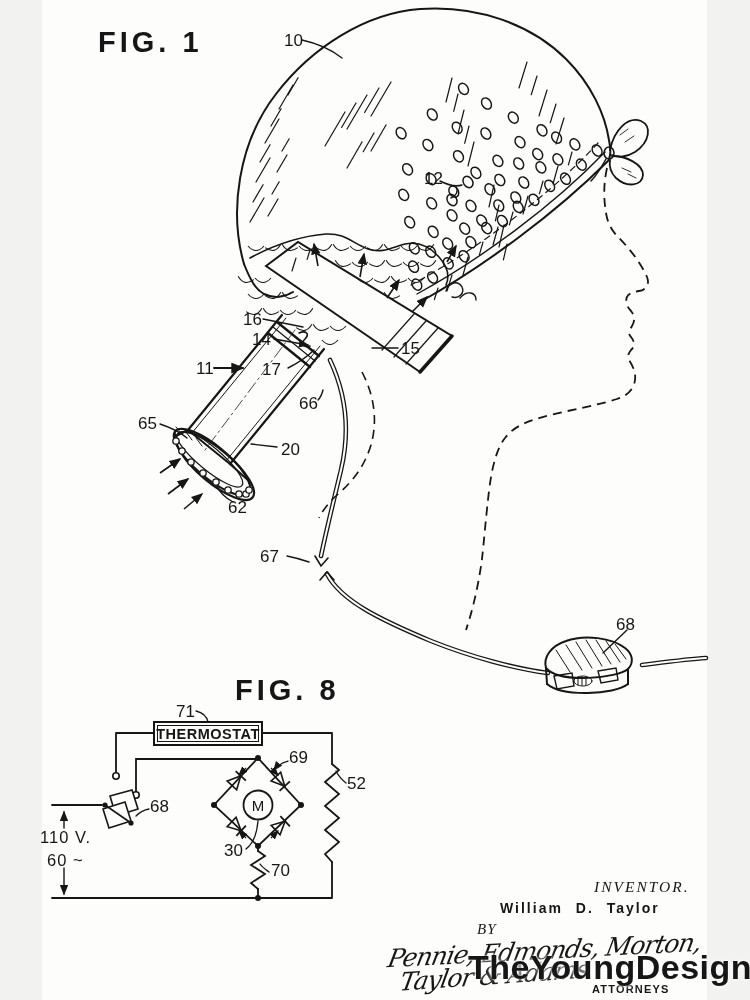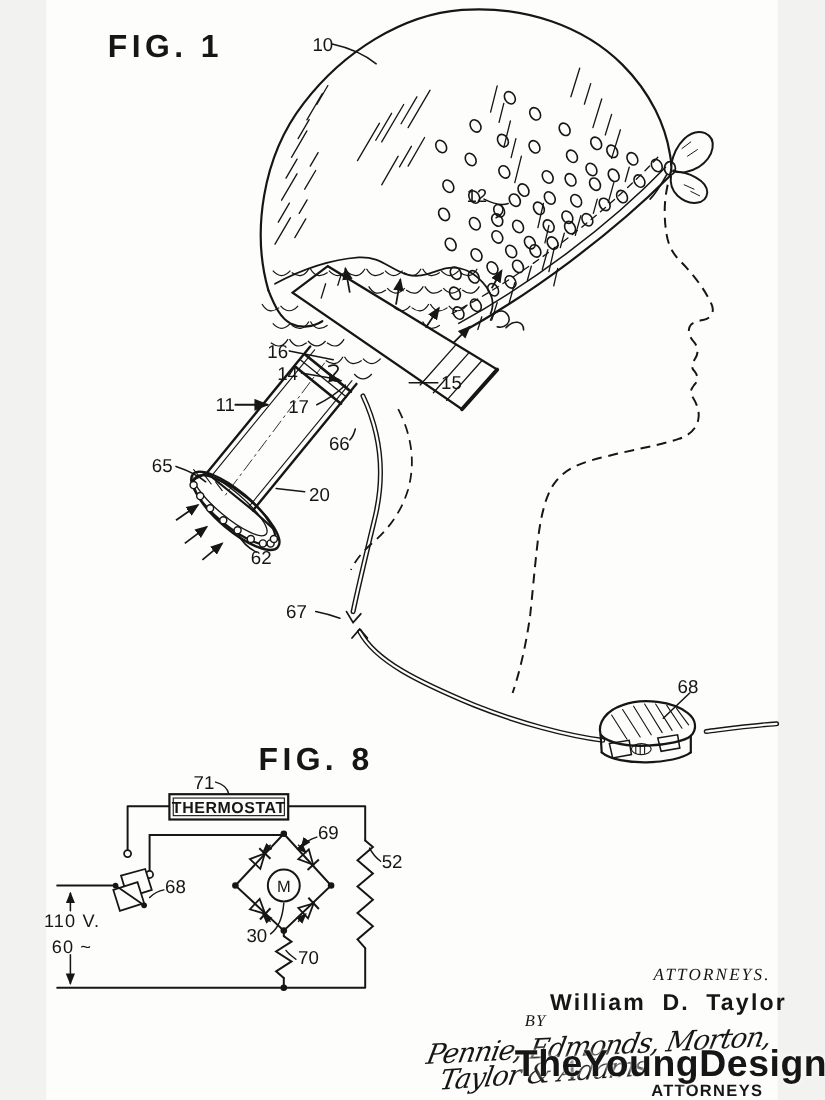--- a/index.html
+++ b/index.html
@@ -10,26 +10,26 @@
   }
   .paper{position:absolute;left:42px;top:0;width:665px;height:1000px;background:#fdfdfc;}
   svg{position:absolute;left:0;top:0;}
   svg text{fill:#161616;font-family:"Liberation Sans",sans-serif;}
   .refnum{font-size:17px;}
   .figtitle{font-size:29px;font-weight:bold;letter-spacing:4px;}
   .thermo{font-size:14.5px;font-weight:bold;letter-spacing:.5px;}
   .supply{font-size:16.5px;letter-spacing:1px;}
   .credits div{position:absolute;white-space:nowrap;color:#161616;}
   .inventor-caption{left:594px;top:878px;font:italic 15.5px "Liberation Serif",serif;letter-spacing:2px;}
-  .inventor-name{left:500px;top:900px;font-weight:bold;font-size:21px;letter-spacing:2px;word-spacing:7px;}
+  .inventor-name{left:500px;top:900px;font-weight:bold;font-size:14px;letter-spacing:2px;word-spacing:7px;}
   .by-label{left:477px;top:921px;font:italic 15px "Liberation Serif",serif;letter-spacing:1px;}
   .sig{font:italic 25px "DejaVu Serif",serif;letter-spacing:-1px;}
   .sig1{left:388px;top:936px;transform:rotate(-3deg) skewX(-14deg);}
   .sig2{left:400px;top:961px;transform:rotate(-4deg) skewX(-14deg);}
-  .attorneys-caption{left:592px;top:983px;font-size:15px;font-weight:bold;letter-spacing:1.2px;}
+  .attorneys-caption{left:592px;top:983px;font-size:11px;font-weight:bold;letter-spacing:1.2px;}
   .watermark{
     left:468px;top:948px;font-size:34px;font-weight:bold;letter-spacing:.5px;
     color:rgba(125,125,125,.78);
     text-shadow:0 0 2px rgba(255,255,255,.95),0 0 6px rgba(255,255,255,.9);
   }
 </style>
 </head>
 <body>
 
 <div class="paper"></div>
@@ -371,20 +371,20 @@
   <text class="refnum" x="224" y="856">30</text>
   <text class="refnum" x="271" y="876">70</text>
 
   <text class="thermo" x="208" y="739" text-anchor="middle">THERMOSTAT</text>
   <text x="258" y="810.5" text-anchor="middle" font-size="15">M</text>
   <text class="supply" x="40" y="843">110 V.</text>
   <text class="supply" x="47" y="866">60 ~</text>
 </svg>
 
 <div class="credits">
-  <div class="inventor-caption">ATTORNEYS.</div>
+  <div class="inventor-caption">INVENTOR.</div>
   <div class="inventor-name">William D. Taylor</div>
   <div class="by-label">BY</div>
   <div class="sig sig1">Pennie, Edmonds, Morton,</div>
   <div class="sig sig2">Taylor &amp; Adams</div>
   <div class="attorneys-caption">ATTORNEYS</div>
   <div class="watermark">TheYoungDesigns</div>
 </div>
 
 </body></html>

